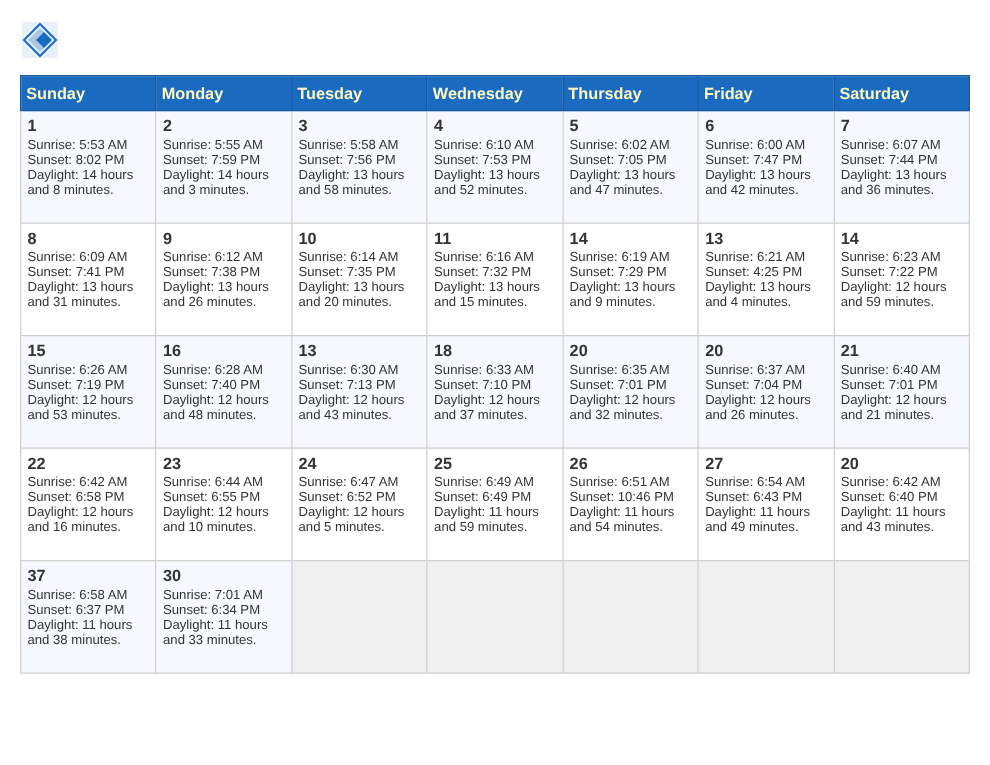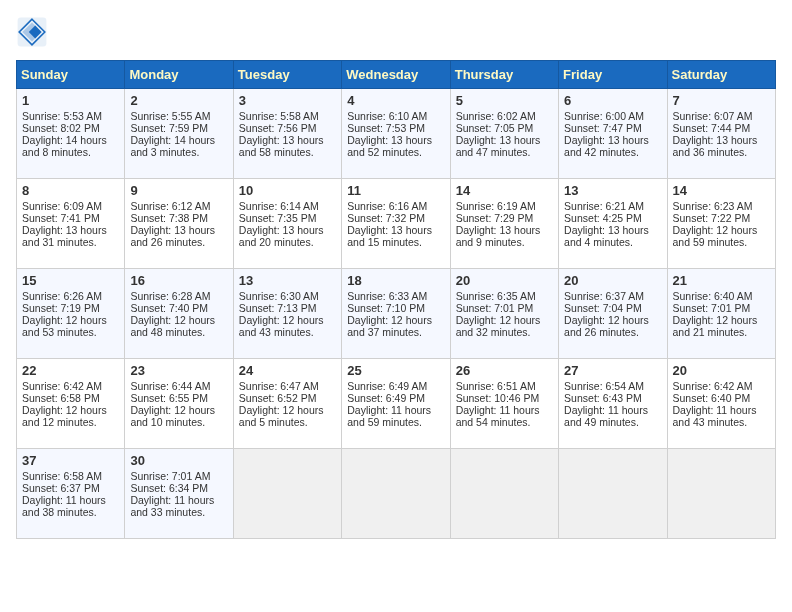--- a/index.html
+++ b/index.html
@@ -271,21 +271,21 @@
           <div>Daylight: 12 hours</div>
           <div>and 21 minutes.</div>
         </td>
       </tr>
       <tr>
         <td>
           <span class="day-num">22</span>
           <div>Sunrise: 6:42 AM</div>
           <div>Sunset: 6:58 PM</div>
           <div>Daylight: 12 hours</div>
-          <div>and 12 minutes.</div>
+          <div>and 16 minutes.</div>
         </td>
         <td>
           <span class="day-num">23</span>
           <div>Sunrise: 6:44 AM</div>
           <div>Sunset: 6:55 PM</div>
           <div>Daylight: 12 hours</div>
           <div>and 10 minutes.</div>
         </td>
         <td>
           <span class="day-num">24</span>

